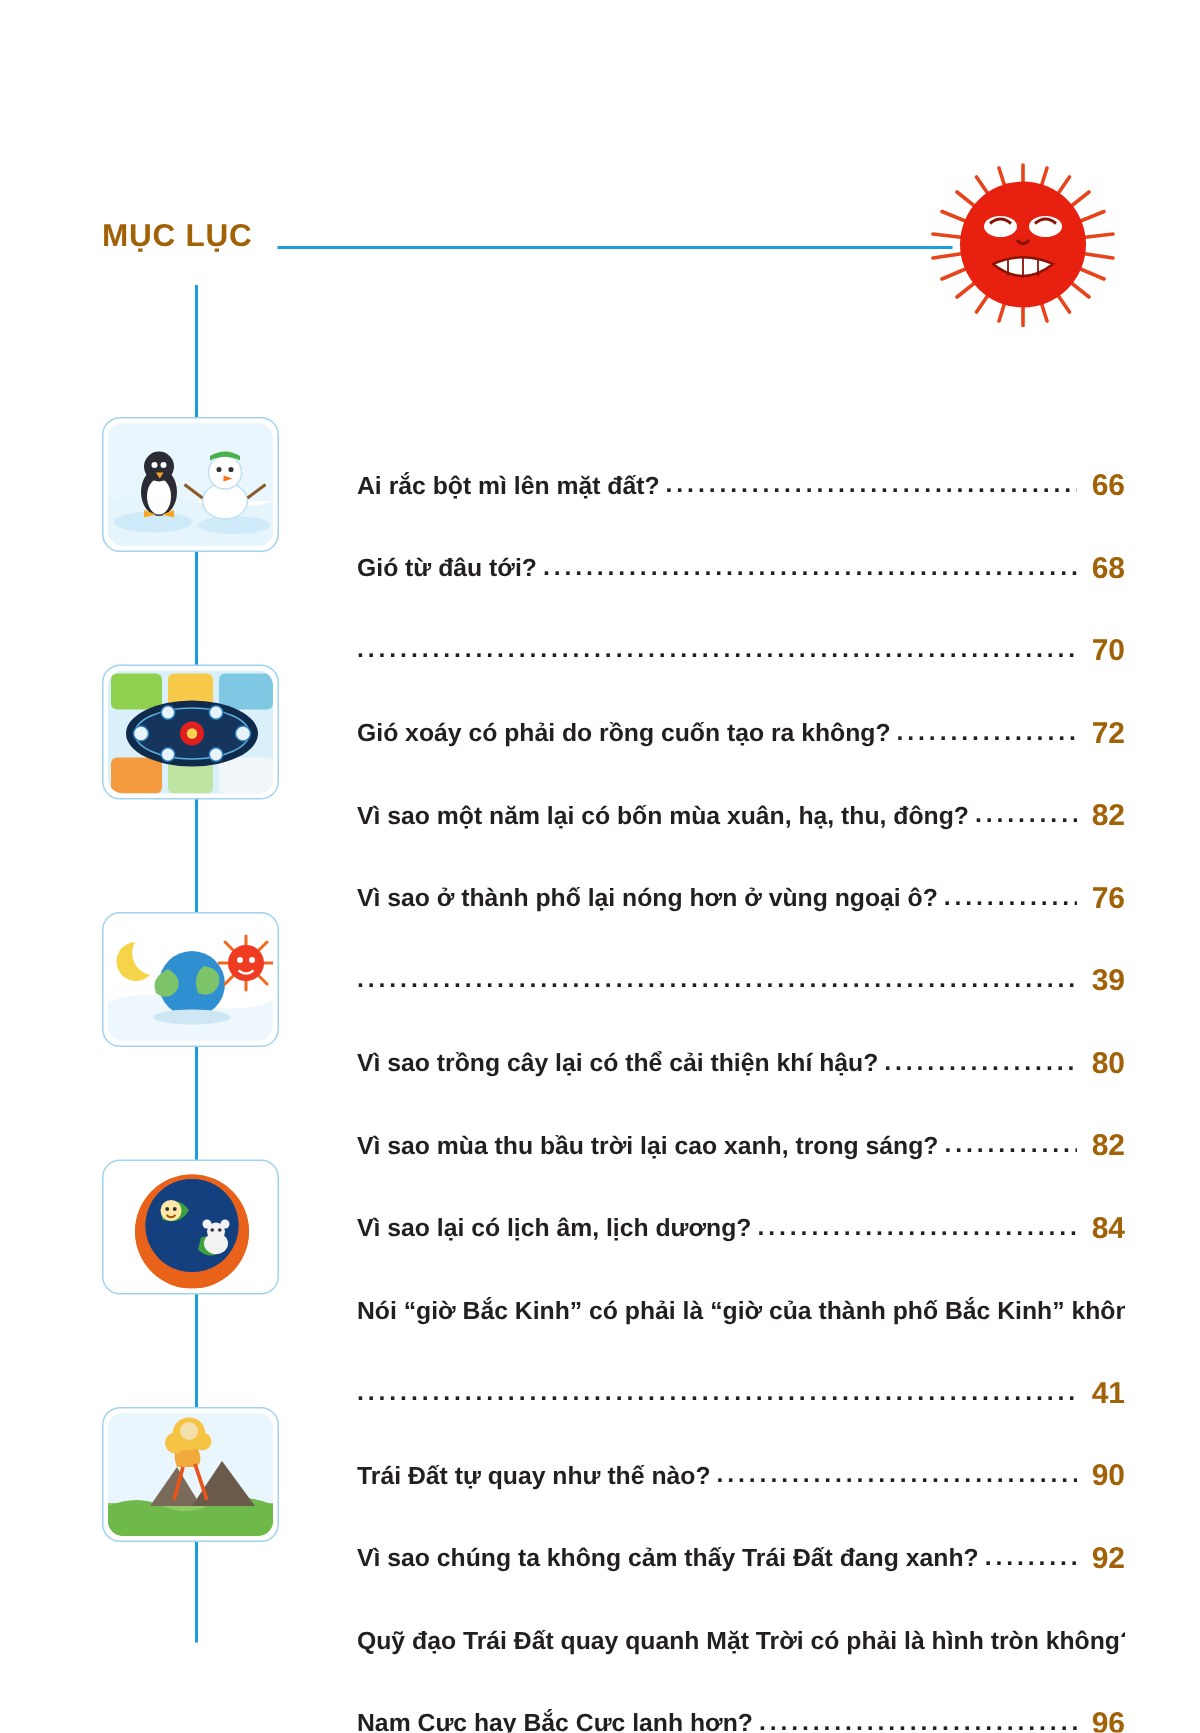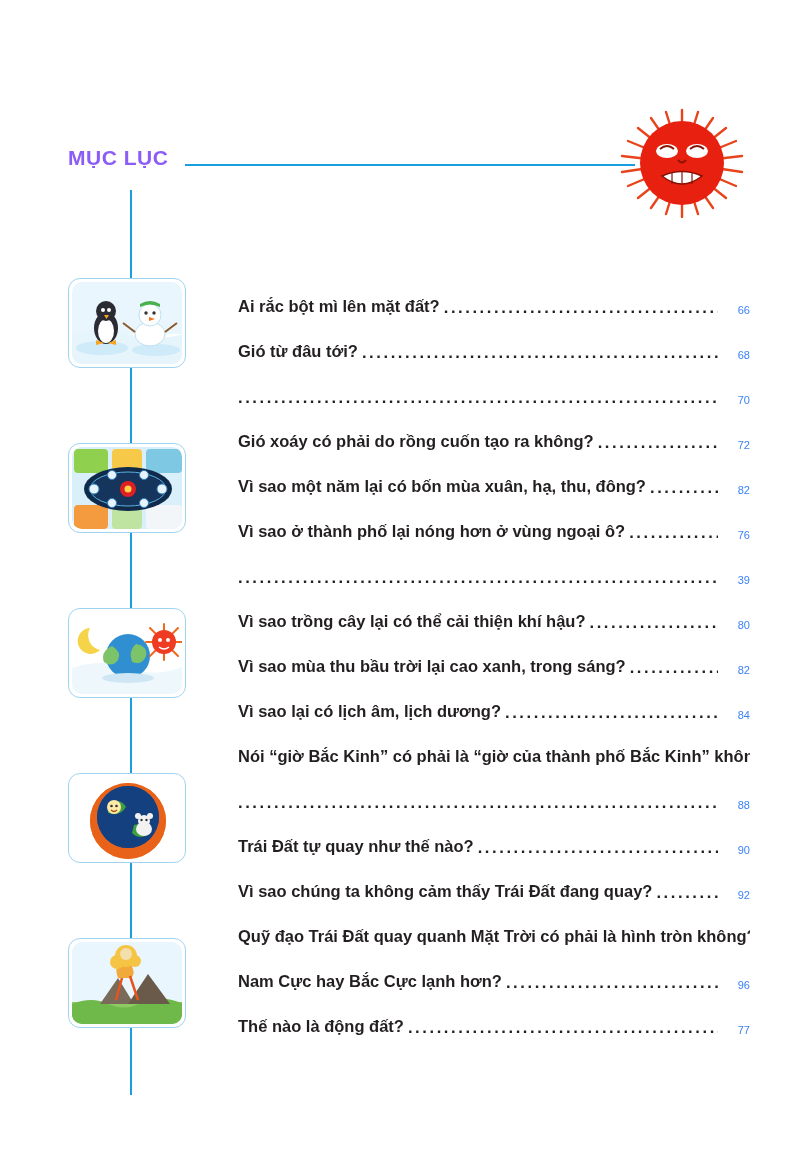--- a/index.html
+++ b/index.html
@@ -13,21 +13,21 @@
     font-family: "Liberation Sans", sans-serif;
     overflow: hidden;
     position: relative;
   }
   .toc-title {
     position: absolute;
     left: 68px;
     top: 146px;
     font-size: 21px;
     font-weight: bold;
-    color: #8b5cf6;
+    color: #a16207;
     letter-spacing: 0.5px;
     font-family: "Liberation Sans", sans-serif;
   }
   .header-rule {
     position: absolute;
     left: 185px;
     top: 164px;
     width: 450px;
     height: 2px;
     background: #1a9ee0;
@@ -86,23 +86,24 @@
     position: absolute;
     left: 238px;
     top: 285px;
     width: 512px;
   }
   .toc-row {
     position: relative;
     height: 31px;
     margin-bottom: 14px;
     display: flex;
-    align-items: flex-end;
+    align-items: center;
     white-space: nowrap;
     overflow: hidden;
+    margin-top: 24px;
   }
   .toc-label {
     font-size: 16.5px;
     font-weight: bold;
     color: #231f20;
     font-family: "Liberation Sans", sans-serif;
     flex: 0 0 auto;
     padding-right: 4px;
   }
   .toc-dots {
@@ -111,23 +112,23 @@
     font-size: 16.5px;
     font-weight: bold;
     color: #231f20;
     letter-spacing: 2.6px;
     line-height: 1;
     position: relative;
     top: -1px;
   }
   .toc-page {
     flex: 0 0 auto;
-    font-size: 11px;
-    font-weight: normal;
-    color: #3b82f6;
+    font-size: 20px;
+    font-weight: bold;
+    color: #a16207;
     font-family: "Liberation Sans", sans-serif;
     text-align: right;
     min-width: 30px;
     padding-left: 2px;
   }
 </style>
 </head>
 <body>
 
 <div class="toc-title">MỤC LỤC</div>
@@ -372,31 +373,31 @@
   </div>
 
   <div class="toc-row">
     <span class="toc-label">Nói “giờ Bắc Kinh” có phải là “giờ của thành phố Bắc Kinh” không?</span>
     <span class="toc-dots">..</span>
 
   </div>
 
   <div class="toc-row">
     <span class="toc-dots">........................................................................</span>
-    <span class="toc-page">88</span>
+    <span class="toc-page">41</span>
   </div>
 
   <div class="toc-row">
     <span class="toc-label">Trái Đất tự quay như thế nào?</span>
     <span class="toc-dots">........................................................................</span>
     <span class="toc-page">90</span>
   </div>
 
   <div class="toc-row">
-    <span class="toc-label">Vì sao chúng ta không cảm thấy Trái Đất đang quay?</span>
+    <span class="toc-label">Vì sao chúng ta không cảm thấy Trái Đất đang xanh?</span>
     <span class="toc-dots">........................................................................</span>
     <span class="toc-page">92</span>
   </div>
 
   <div class="toc-row">
     <span class="toc-label">Quỹ đạo Trái Đất quay quanh Mặt Trời có phải là hình tròn không?</span>
     <span class="toc-dots">..</span>
 
   </div>
 

